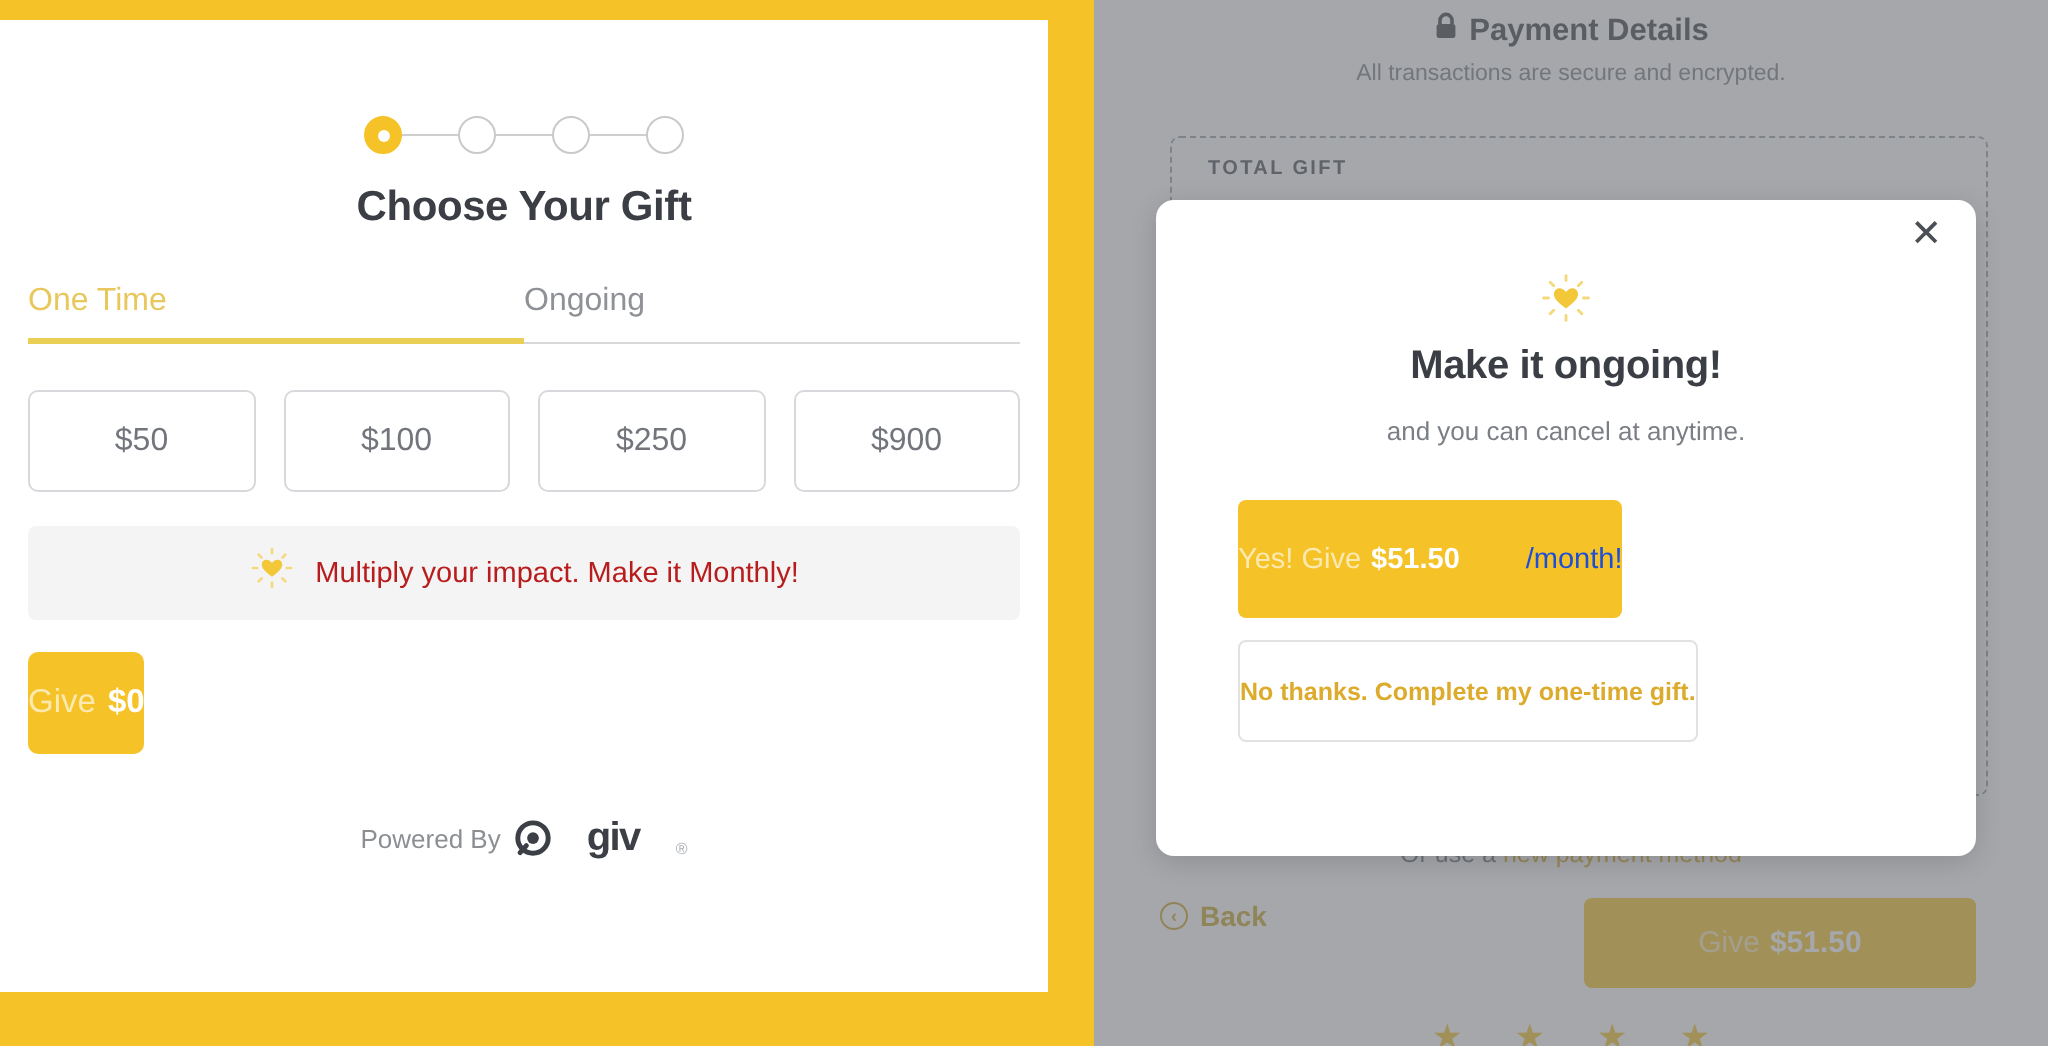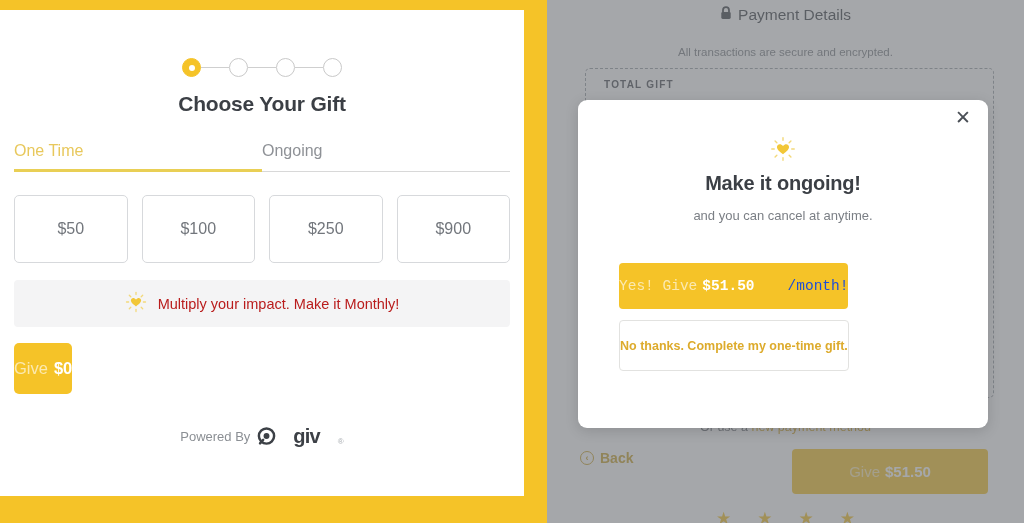--- a/index.html
+++ b/index.html
@@ -36,21 +36,21 @@
   .tabs { display: flex; margin: 26px 14px 0 14px; position: relative; }
   .tab { flex: 1; font-size: 16px; padding-bottom: 12px;
     color: #8e9196; }
   .tab.active { color: #e8c85c; }
   .tab-track { position: absolute; left: 0; right: 0; bottom: 0; height: 1px;
     background: #d8d8d8; }
   .tab-underline { position: absolute; left: 0; bottom: 0; width: 50%;
     height: 3px; background: #e9cf55; }
 
   .amounts { display: flex; gap: 14px; margin: 23px 14px 0 14px; }
-  .amount-btn { flex: 1; height: 68px; border: 1px solid #d7d9dc;
+  .amount-btn { flex: 1; height: 51px; border: 1px solid #d7d9dc;
     border-radius: 5px; background: #fff; font-size: 16px; color: #72767c;
     display: flex; align-items: center; justify-content: center;
     font-family: "Liberation Sans", sans-serif; cursor: pointer; }
 
   .upsell-bar { margin: 17px 14px 0 14px; height: 47px; background: #f4f4f5;
     border-radius: 4px; display: flex; align-items: center;
     justify-content: center; gap: 11px; }
   .upsell-text { font-size: 14.5px; color: #b91c1c; }
 
   .give-btn { margin: 16px 14px 0 14px; height: 51px; background: #f5c328;
@@ -67,23 +67,23 @@
   .qgiv-logo { display: flex; align-items: flex-end; gap: 16px; }
   .qgiv-word { font-size: 20px; font-weight: bold; color: #3c4046;
     letter-spacing: -0.8px; line-height: 1; }
   .qgiv-reg { font-size: 8px; color: #a9adb2; margin-left: 2px; }
 
   
   .right-panel { position: absolute; left: 547px; top: 0; width: 477px;
     height: 523px; background: #ffffff; overflow: hidden; }
   .right-inner { position: absolute; inset: 0; }
   .pay-header { text-align: center; padding-top: 6px; }
-  .pay-title { font-size: 15.5px; font-weight: normal; color: #3b3f45;
+  .pay-title { font-size: 15.5px; font-weight: bold; color: #3b3f45;
     display: inline-flex; align-items: center; gap: 6px; }
-  .pay-sub { font-size: 11.5px; color: #7c8086; margin-top: 22px; }
+  .pay-sub { font-size: 11.5px; color: #7c8086; margin-top: 6px; }
   .pay-box { position: absolute; left: 38px; top: 68px; right: 30px;
     height: 330px; border: 1px dashed #9aa0a6; border-radius: 5px; }
   .pay-box-label { font-size: 10px; font-weight: bold; color: #4a4e54;
     letter-spacing: 1.2px; padding: 10px 0 0 18px; }
   .new-method { position: absolute; left: 0; right: 0; top: 420px;
     text-align: center; font-size: 12.5px; color: #6e7278; }
   .new-method .link { color: #d8a92a; }
   .back-link { position: absolute; left: 33px; top: 450px;
     display: inline-flex; align-items: center; gap: 6px;
     font-size: 14px; font-weight: bold; color: #c9a22c; }
@@ -107,24 +107,24 @@
     height: 328px; background: #ffffff; border-radius: 9px;
     box-shadow: 0 3px 14px rgba(0,0,0,0.14); }
   .modal-close { position: absolute; right: 17px; top: 8px; font-size: 19px;
     color: #4a4f56; background: none; border: none; cursor: pointer;
     font-family: "Liberation Sans", sans-serif; line-height: 1; }
   .modal-icon { display: flex; justify-content: center; margin-top: 36px; }
   .modal-title { text-align: center; font-size: 20px; font-weight: bold;
     color: #3b3f45; margin-top: 10px; letter-spacing: -0.2px; }
   .modal-body { text-align: center; font-size: 13px; color: #7b7f85;
     margin-top: 11px; line-height: 1.55; }
-  .modal-primary { margin: 37px 41px 0 41px; height: 46px; background: #f5c328;
+  .modal-primary { margin: 24px 41px 0 41px; height: 59px; background: #f5c328;
     border: none; border-radius: 4px; display: flex; align-items: center;
     justify-content: center; cursor: pointer;
-    font-family: Liberation Mono, monospace; }
+    font-family: Liberation Sans, sans-serif; }
   .modal-primary .p1 { font-size: 14.5px; color: #fbe9b0; }
   .modal-primary .p2 { font-size: 14.5px; color: #ffffff; font-weight: bold;
     margin-left: 5px; }
   .modal-primary .p3 { font-size: 14.5px; color: #1d4ed8; padding-left: 33px; }
   .modal-secondary { margin: 11px 41px 0 41px; height: 51px; background: #fff;
     border: 1px solid #e2e2e0; border-radius: 4px; font-size: 12.5px;
     font-weight: bold; color: #ddab2c; cursor: pointer;
     font-family: "Liberation Sans", sans-serif; }
 
   .sparkle { position: relative; display: inline-block; }

